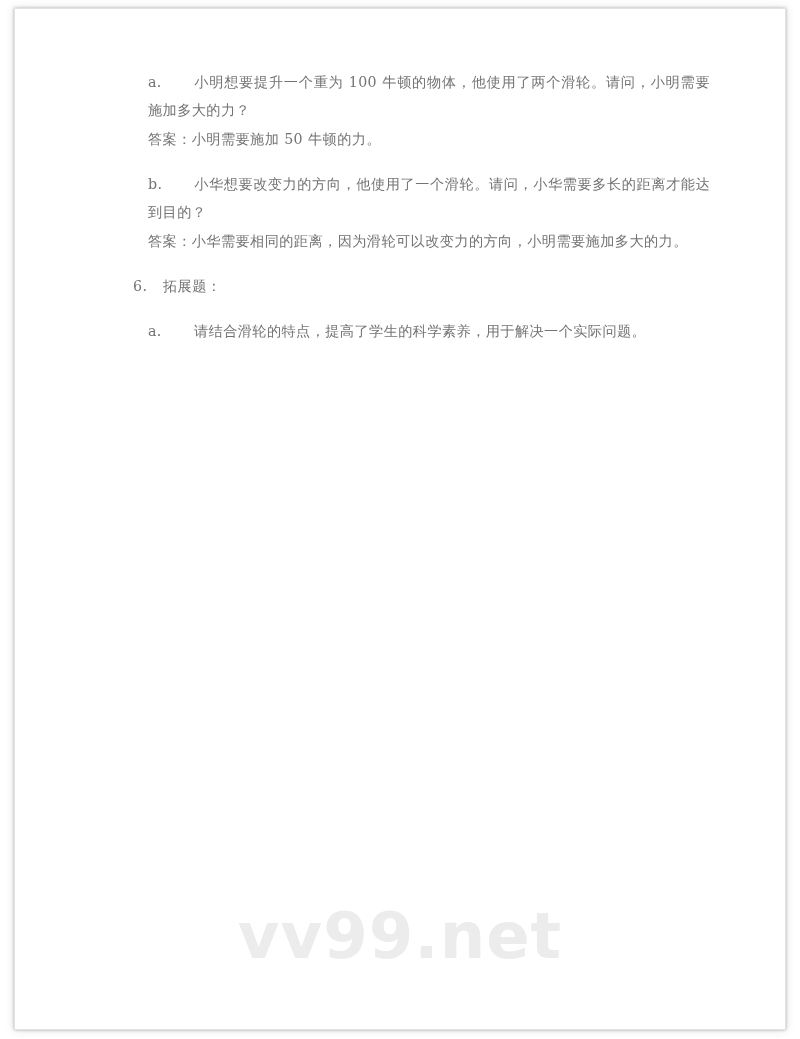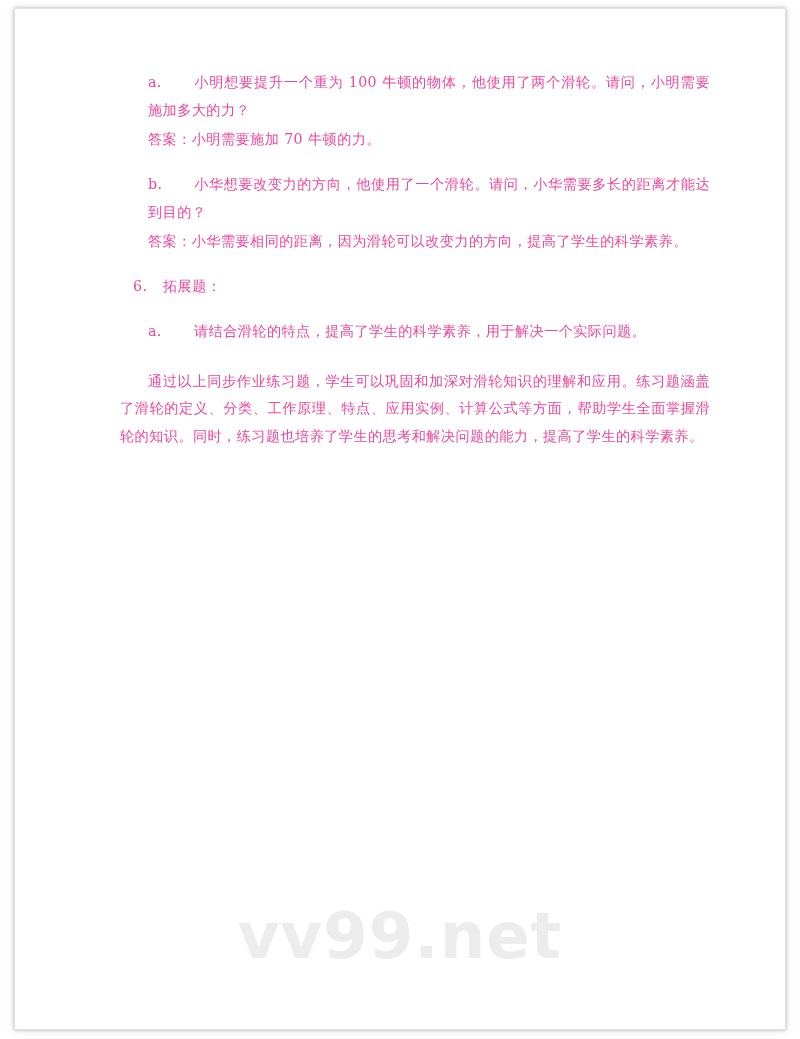--- a/index.html
+++ b/index.html
@@ -27,21 +27,21 @@
     border: 1px solid #e2e2e2;
     box-sizing: border-box;
     overflow: hidden;
   }
 
   #content {
     position: absolute;
     left: 105px;
     top: 60px;
     width: 590px;
-    color: #ec4899;
+    color: #737373;
     font-size: 14.2px;
     line-height: 1.95;
     letter-spacing: 0.4px;
   }
 
   .para {
     margin: 0 0 2px 0;
     text-align: justify;
   }
   .para.block {
@@ -94,38 +94,37 @@
 
 <div id="page">
 
   <div id="content">
 
     <p class="para block">
       <span class="marker">a.</span><span>小明想要提升一个重为 100 牛顿的物体，他使用了两个滑轮。请问，小明需要施加多大的力？</span>
     </p>
 
     <p class="para answer">
-      <span>答案：小明需要施加 70 牛顿的力。</span>
+      <span>答案：小明需要施加 50 牛顿的力。</span>
     </p>
 
     <p class="para block gap-top">
       <span class="marker">b.</span><span>小华想要改变力的方向，他使用了一个滑轮。请问，小华需要多长的距离才能达到目的？</span>
     </p>
 
     <p class="para answer">
-      <span>答案：小华需要相同的距离，因为滑轮可以改变力的方向，提高了学生的科学素养。</span>
+      <span>答案：小华需要相同的距离，因为滑轮可以改变力的方向，小明需要施加多大的力。</span>
     </p>
 
     <p class="para num-line gap-top">
       <span class="marker-num">6.</span><span>拓展题：</span>
     </p>
 
     <p class="para block gap-top">
       <span class="marker">a.</span><span>请结合滑轮的特点，提高了学生的科学素养，用于解决一个实际问题。</span>
     </p>
 
-    <p class="para summary">通过以上同步作业练习题，学生可以巩固和加深对滑轮知识的理解和应用。练习题涵盖了滑轮的定义、分类、工作原理、特点、应用实例、计算公式等方面，帮助学生全面掌握滑轮的知识。同时，练习题也培养了学生的思考和解决问题的能力，提高了学生的科学素养。</p>
 
   </div>
 
   <div class="watermark">vv99.net</div>
 
 </div>
 
 </body></html>

